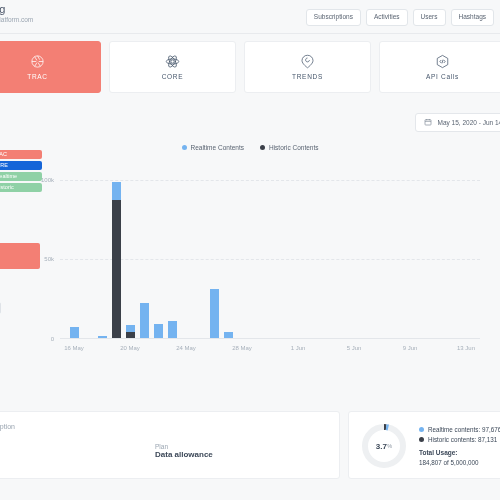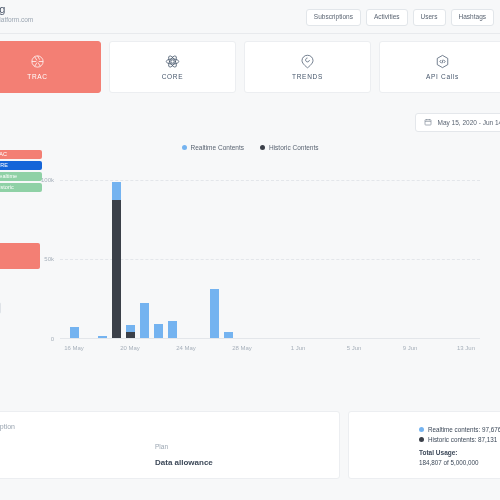--- a/index.html
+++ b/index.html
@@ -72,21 +72,21 @@
   .seg.hs { background: #3b4049; }
 
   
   .panel-left {
     position: absolute; left: -28px; top: 411px; width: 368px; height: 68px;
     background: #fff; border: 1px solid #eceef1; border-radius: 3px;
   }
   .panel-title { position: absolute; left: 12px; top: 11px; font-size: 7px; color: #9aa5b1; }
   .field { position: absolute; top: 31px; }
   .field .flabel { font-size: 6.5px; color: #9aa5b1; }
-  .field .fvalue { font-size: 8px; font-weight: bold; color: #3c4858; margin-top: 8px; }
+  .field .fvalue { font-size: 8px; font-weight: bold; color: #3c4858; margin-top: 0; }
 
   .panel-right {
     position: absolute; left: 348px; top: 411px; width: 180px; height: 68px;
     background: #fff; border: 1px solid #eceef1; border-radius: 3px;
   }
   .donut { position: absolute; left: 10px; top: 9px; width: 50px; height: 50px; }
   .donut-label {
     position: absolute; left: 0; top: 0; width: 50px; height: 50px;
     display: flex; align-items: center; justify-content: center;
     font-size: 8px; font-weight: bold; color: #3c4858;
@@ -250,20 +250,31 @@
 
   <div class="panel-left">
     <div class="panel-title">escription</div>
     <div class="field" style="left:182px">
       <div class="flabel">Plan</div>
       <div class="fvalue">Data allowance</div>
     </div>
   </div>
 
   <div class="panel-right">
+    <div class="donut">
+      <svg width="50" height="50" viewBox="0 0 50 50">
+        <circle cx="25" cy="25" r="19" fill="none" stroke="#eef0f2" stroke-width="6"></circle>
+        <circle cx="25" cy="25" r="19" fill="none" stroke="#3b4049" stroke-width="6" stroke-dasharray="2.2 117.2" stroke-dashoffset="0" transform="rotate(-90 25 25)"></circle>
+        <circle cx="25" cy="25" r="19" fill="none" stroke="#74b3f0" stroke-width="6" stroke-dasharray="2.2 117.2" stroke-dashoffset="-2.2" transform="rotate(-90 25 25)"></circle>
+      </svg>
+      <div class="donut-label">
+        <span>3.7</span>
+          <span class="pct">%</span>
+      </div>
+    </div>
     <div class="usage">
       <div class="ul">
         <span class="dot" style="background:#74b3f0"></span>
         <span>Realtime contents: 97,676</span>
       </div>
       <div class="ul">
         <span class="dot" style="background:#3b4049"></span>
         <span>Historic contents: 87,131</span>
       </div>
       <div class="totl">Total Usage:</div>

